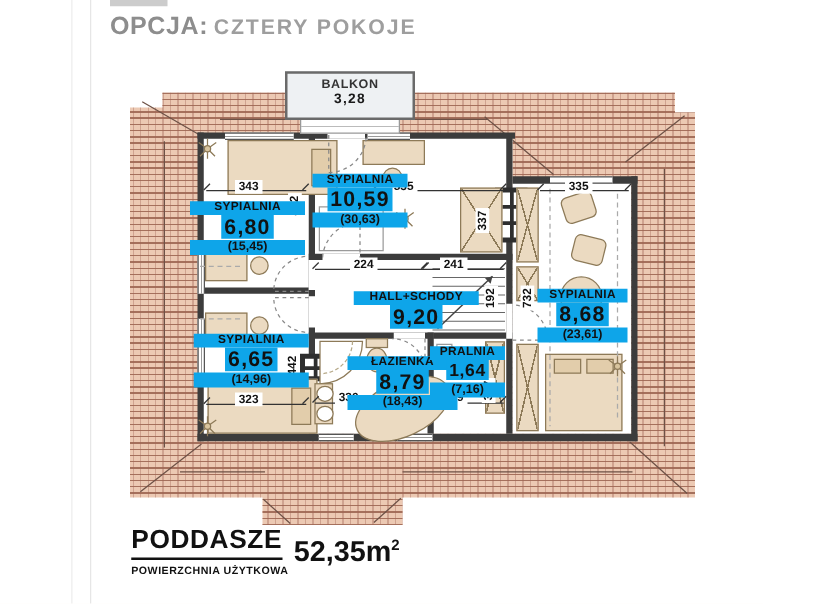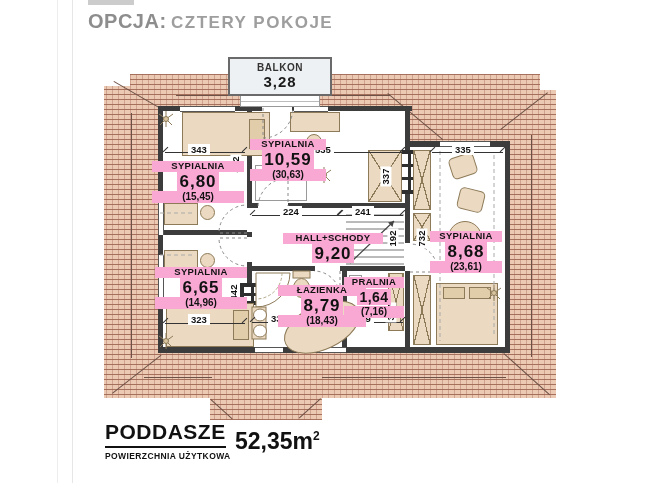--- a/index.html
+++ b/index.html
@@ -35,26 +35,26 @@
      linear-gradient(to bottom right, transparent calc(50% - .6px), #8d7a58 calc(50% - .6px), #8d7a58 calc(50% + .6px), transparent calc(50% + .6px));}
   .white{background:#fff;border-color:#9a9a9a;}
   .round{border-radius:50%;}
   .pillow{position:absolute;background:#e2cdab;border:1px solid #8d7a58;}
   .flue{position:absolute;background:#2e2e2e;display:grid;gap:3px;padding:4px;}
   .flue div{background:#fff;}
 
   .balc-box{position:absolute;left:128px;top:2px;width:104px;height:39px;background:#eef1f3;
     border:2px solid #6a6a6a;text-align:center;padding-top:3px;}
   .bl-name{font-size:10px;font-weight:700;color:#333;letter-spacing:.5px;}
-  .bl-area{font-size:15px;font-weight:800;color:#1a1a1a;letter-spacing:1px;text-align:center;}
+  .bl-area{font-size:11px;font-weight:800;color:#1a1a1a;letter-spacing:1px;text-align:center;}
   .balc-floor{position:absolute;left:140px;top:41px;width:80px;height:11px;background:#fff;border:1px solid #999;border-top:none;
     background-image:linear-gradient(to bottom, transparent 45%, #bbb 45%, #bbb 55%, transparent 55%);}
 
   .room-label{position:absolute;text-align:center;line-height:1.15;}
-  .room-label>div{background:#f9a8d4;display:inline-block;padding:0 2px;}
+  .room-label>div{background:#0ea5e9;display:inline-block;padding:0 2px;}
   .rl-name{font-size:9.5px;font-weight:700;letter-spacing:.3px;display:block !important;}
   .rl-area{font-size:17px;font-weight:800;letter-spacing:1px;}
   .rl-area-sm{font-size:14px;font-weight:800;letter-spacing:.5px;}
   .rl-gross{font-size:10px;font-weight:700;display:block !important;}
 
   .dim{position:absolute;font-size:9.5px;font-weight:700;color:#111;background:#fff;padding:0 3px;white-space:nowrap;}
   .dimv{position:absolute;font-size:9.5px;font-weight:700;color:#111;background:#fff;white-space:nowrap;
         transform:rotate(-90deg);transform-origin:center;padding:0 2px;}
   .dimline{position:absolute;height:1px;background:#333;}
   .dimline::before,.dimline::after{content:'';position:absolute;top:-3px;width:7px;height:1px;background:#333;transform:rotate(-45deg);}

